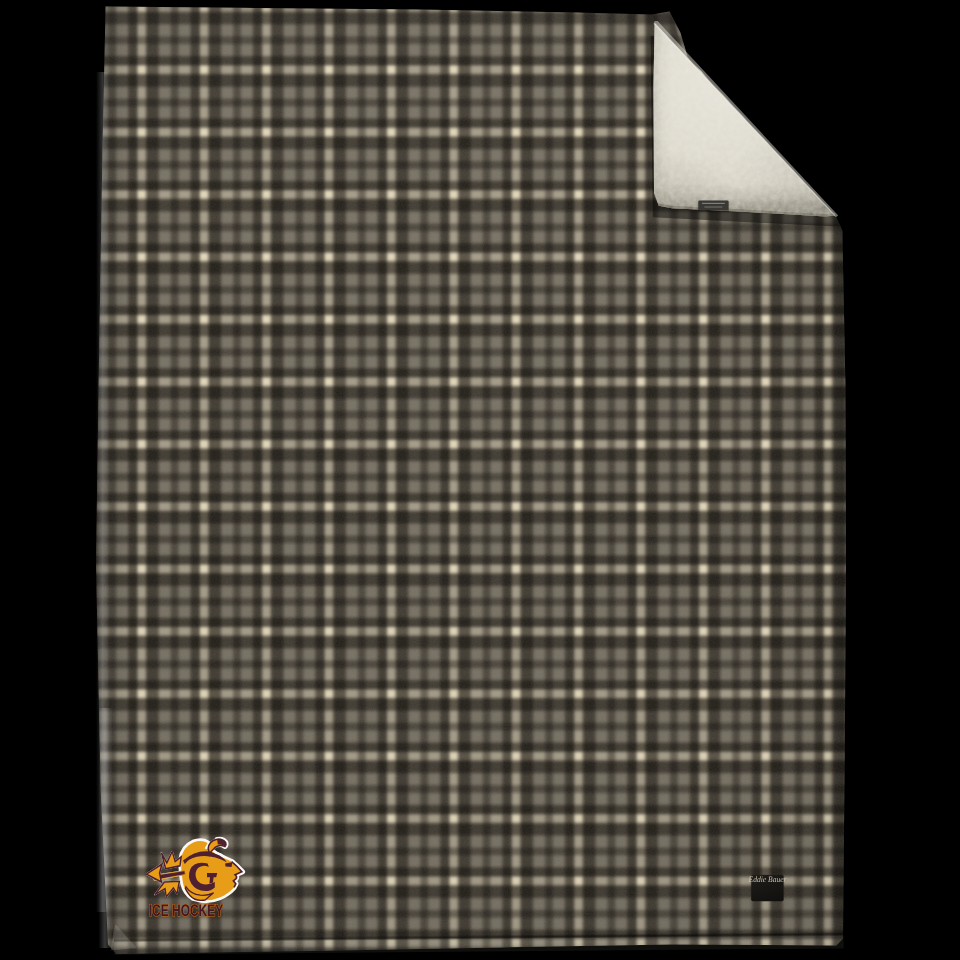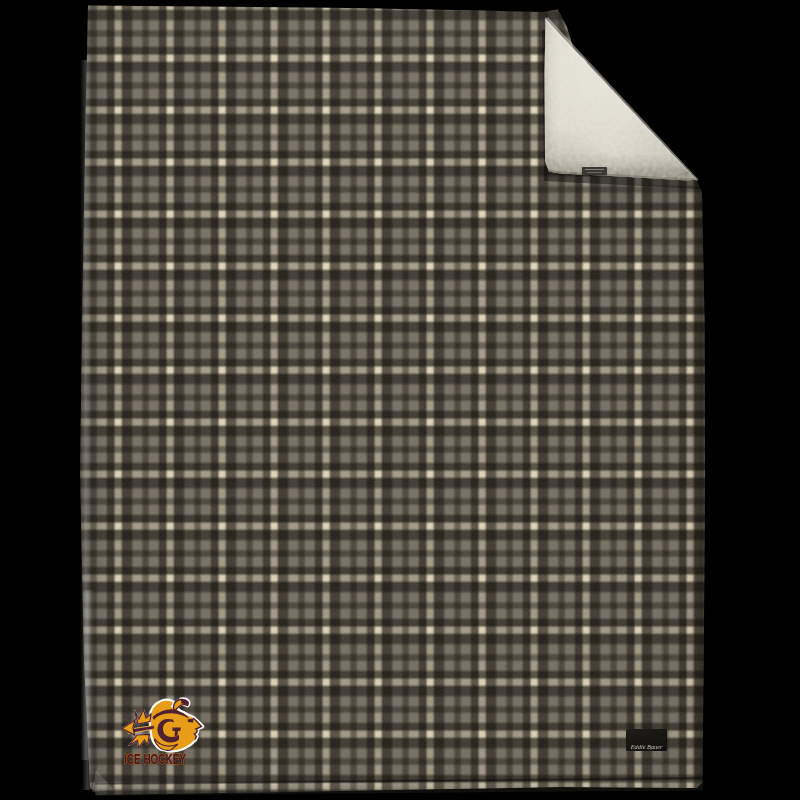--- a/index.html
+++ b/index.html
@@ -163,16 +163,16 @@
   <use href="#mascot" stroke="#f2f0e9" stroke-width="4.5" stroke-linejoin="round" style="filter:url(#flat)"></use>
   <filter id="flat">
     <feColorMatrix type="matrix" values="0 0 0 0 0.949  0 0 0 0 0.941  0 0 0 0 0.914  0 0 0 1 0"></feColorMatrix>
   </filter>
 
   <use href="#mascot"></use>
 
   <text x="37" y="69.5" text-anchor="middle" font-family="Liberation Sans, sans-serif" font-weight="bold" font-size="14" fill="#451822" stroke="#c96a16" stroke-width="0.9" paint-order="stroke" textLength="62" lengthAdjust="spacingAndGlyphs">ICE HOCKEY</text>
 </svg>
 
-<div class="abs" style="left:626px;top:729px;width:41px;height:22px;background:linear-gradient(160deg,#201d1a,#100f0d);border-radius:1.5px;
-  display:flex;align-items:flex-end;justify-content:center;">
+<div class="abs" style="left:626px;top:729px;width:27px;height:22px;background:linear-gradient(160deg,#201d1a,#100f0d);border-radius:1.5px;
+  display:flex;align-items:flex-start;justify-content:center;">
   <span style="font-family:'Liberation Serif',serif;font-style:italic;font-size:7px;color:#c9c2ae;white-space:nowrap;transform:scale(0.9,1);">Eddie Bauer</span>
 </div>
 
 </body></html>

